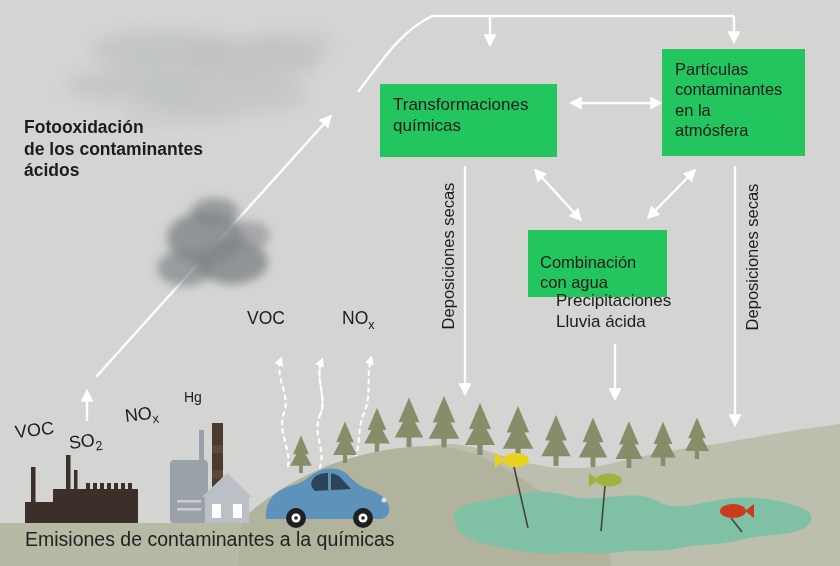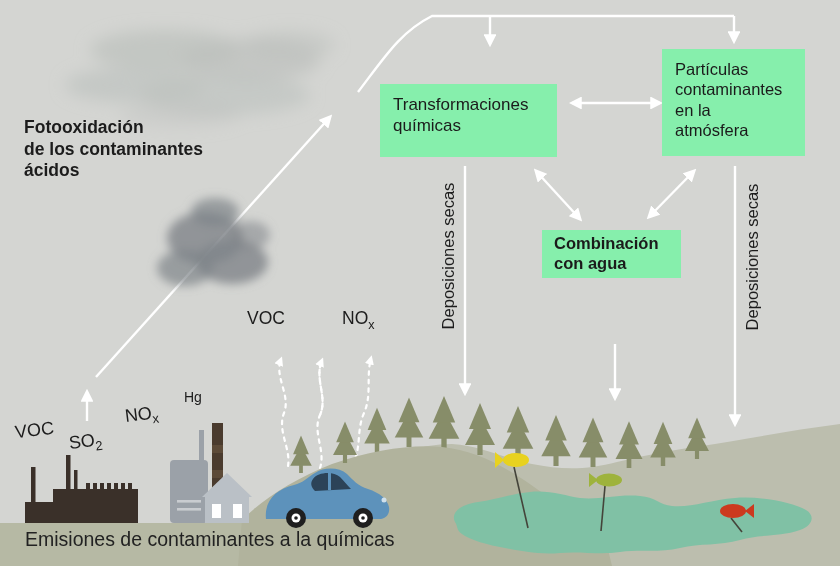--- a/index.html
+++ b/index.html
@@ -4,21 +4,21 @@
 <style>
   html,body{margin:0;padding:0;background:#e8e8e8;}
   #stage{
     position:relative;width:840px;height:566px;overflow:hidden;
     background:#d4d5d2;
     font-family:"Liberation Sans",sans-serif;color:#1c1c1c;
   }
   #scene{position:absolute;left:0;top:0;}
   .lbl{position:absolute;white-space:pre-line;line-height:1.24;}
   .box{
-    position:absolute;background:#86efac;color:#1b1b1b;
+    position:absolute;background:#22c55e;color:#1b1b1b;
     white-space:pre-line;line-height:1.24;
   }
   .rot{transform:rotate(-90deg);text-align:center;white-space:nowrap;}
   sub{font-size:0.72em;}
 </style>
 </head>
 <body>
 
 <div id="stage">
 
@@ -186,27 +186,29 @@
 ácidos</div>
 
   <div class="box" style="left:380px;top:84px;width:164px;height:63px;padding:10px 0 0 13px;font-size:17px;">Transformaciones
 químicas</div>
 
   <div class="box" style="left:662px;top:49px;width:130px;height:97px;padding:10px 0 0 13px;font-size:16.5px;">Partículas
 contaminantes
 en la
 atmósfera</div>
 
-  <div class="box" style="left:542px;top:230px;width:127px;height:45px;padding:3px 0 0 12px;font-size:16.5px;font-weight:bold;">Combinación
+  <div class="box" style="left:528px;top:230px;width:127px;height:45px;padding:22px 0 0 12px;font-size:16.5px;">Combinación
 con agua</div>
 
   <div class="lbl rot" style="left:364px;top:245px;width:170px;height:22px;font-size:16.5px;">Deposiciones secas</div>
 
   <div class="lbl rot" style="left:668px;top:246px;width:170px;height:22px;font-size:16.5px;">Deposiciones secas</div>
 
+  <div class="lbl" style="left:556px;top:290px;font-size:17px;">Precipitaciones
+Lluvia ácida</div>
 
   <div class="lbl" style="left:247px;top:308px;font-size:17.5px;">VOC</div>
 
   <div class="lbl" style="left:342px;top:308px;font-size:17.5px;"><span>NO</span><sub>x</sub></div>
 
   <div class="lbl" style="left:15px;top:419px;font-size:18px;transform:rotate(-7deg);">VOC</div>
 
   <div class="lbl" style="left:69px;top:430px;font-size:18px;transform:rotate(-7deg);"><span>SO</span><sub>2</sub></div>
 
   <div class="lbl" style="left:125px;top:403px;font-size:18px;transform:rotate(-7deg);"><span>NO</span><sub>x</sub></div>

